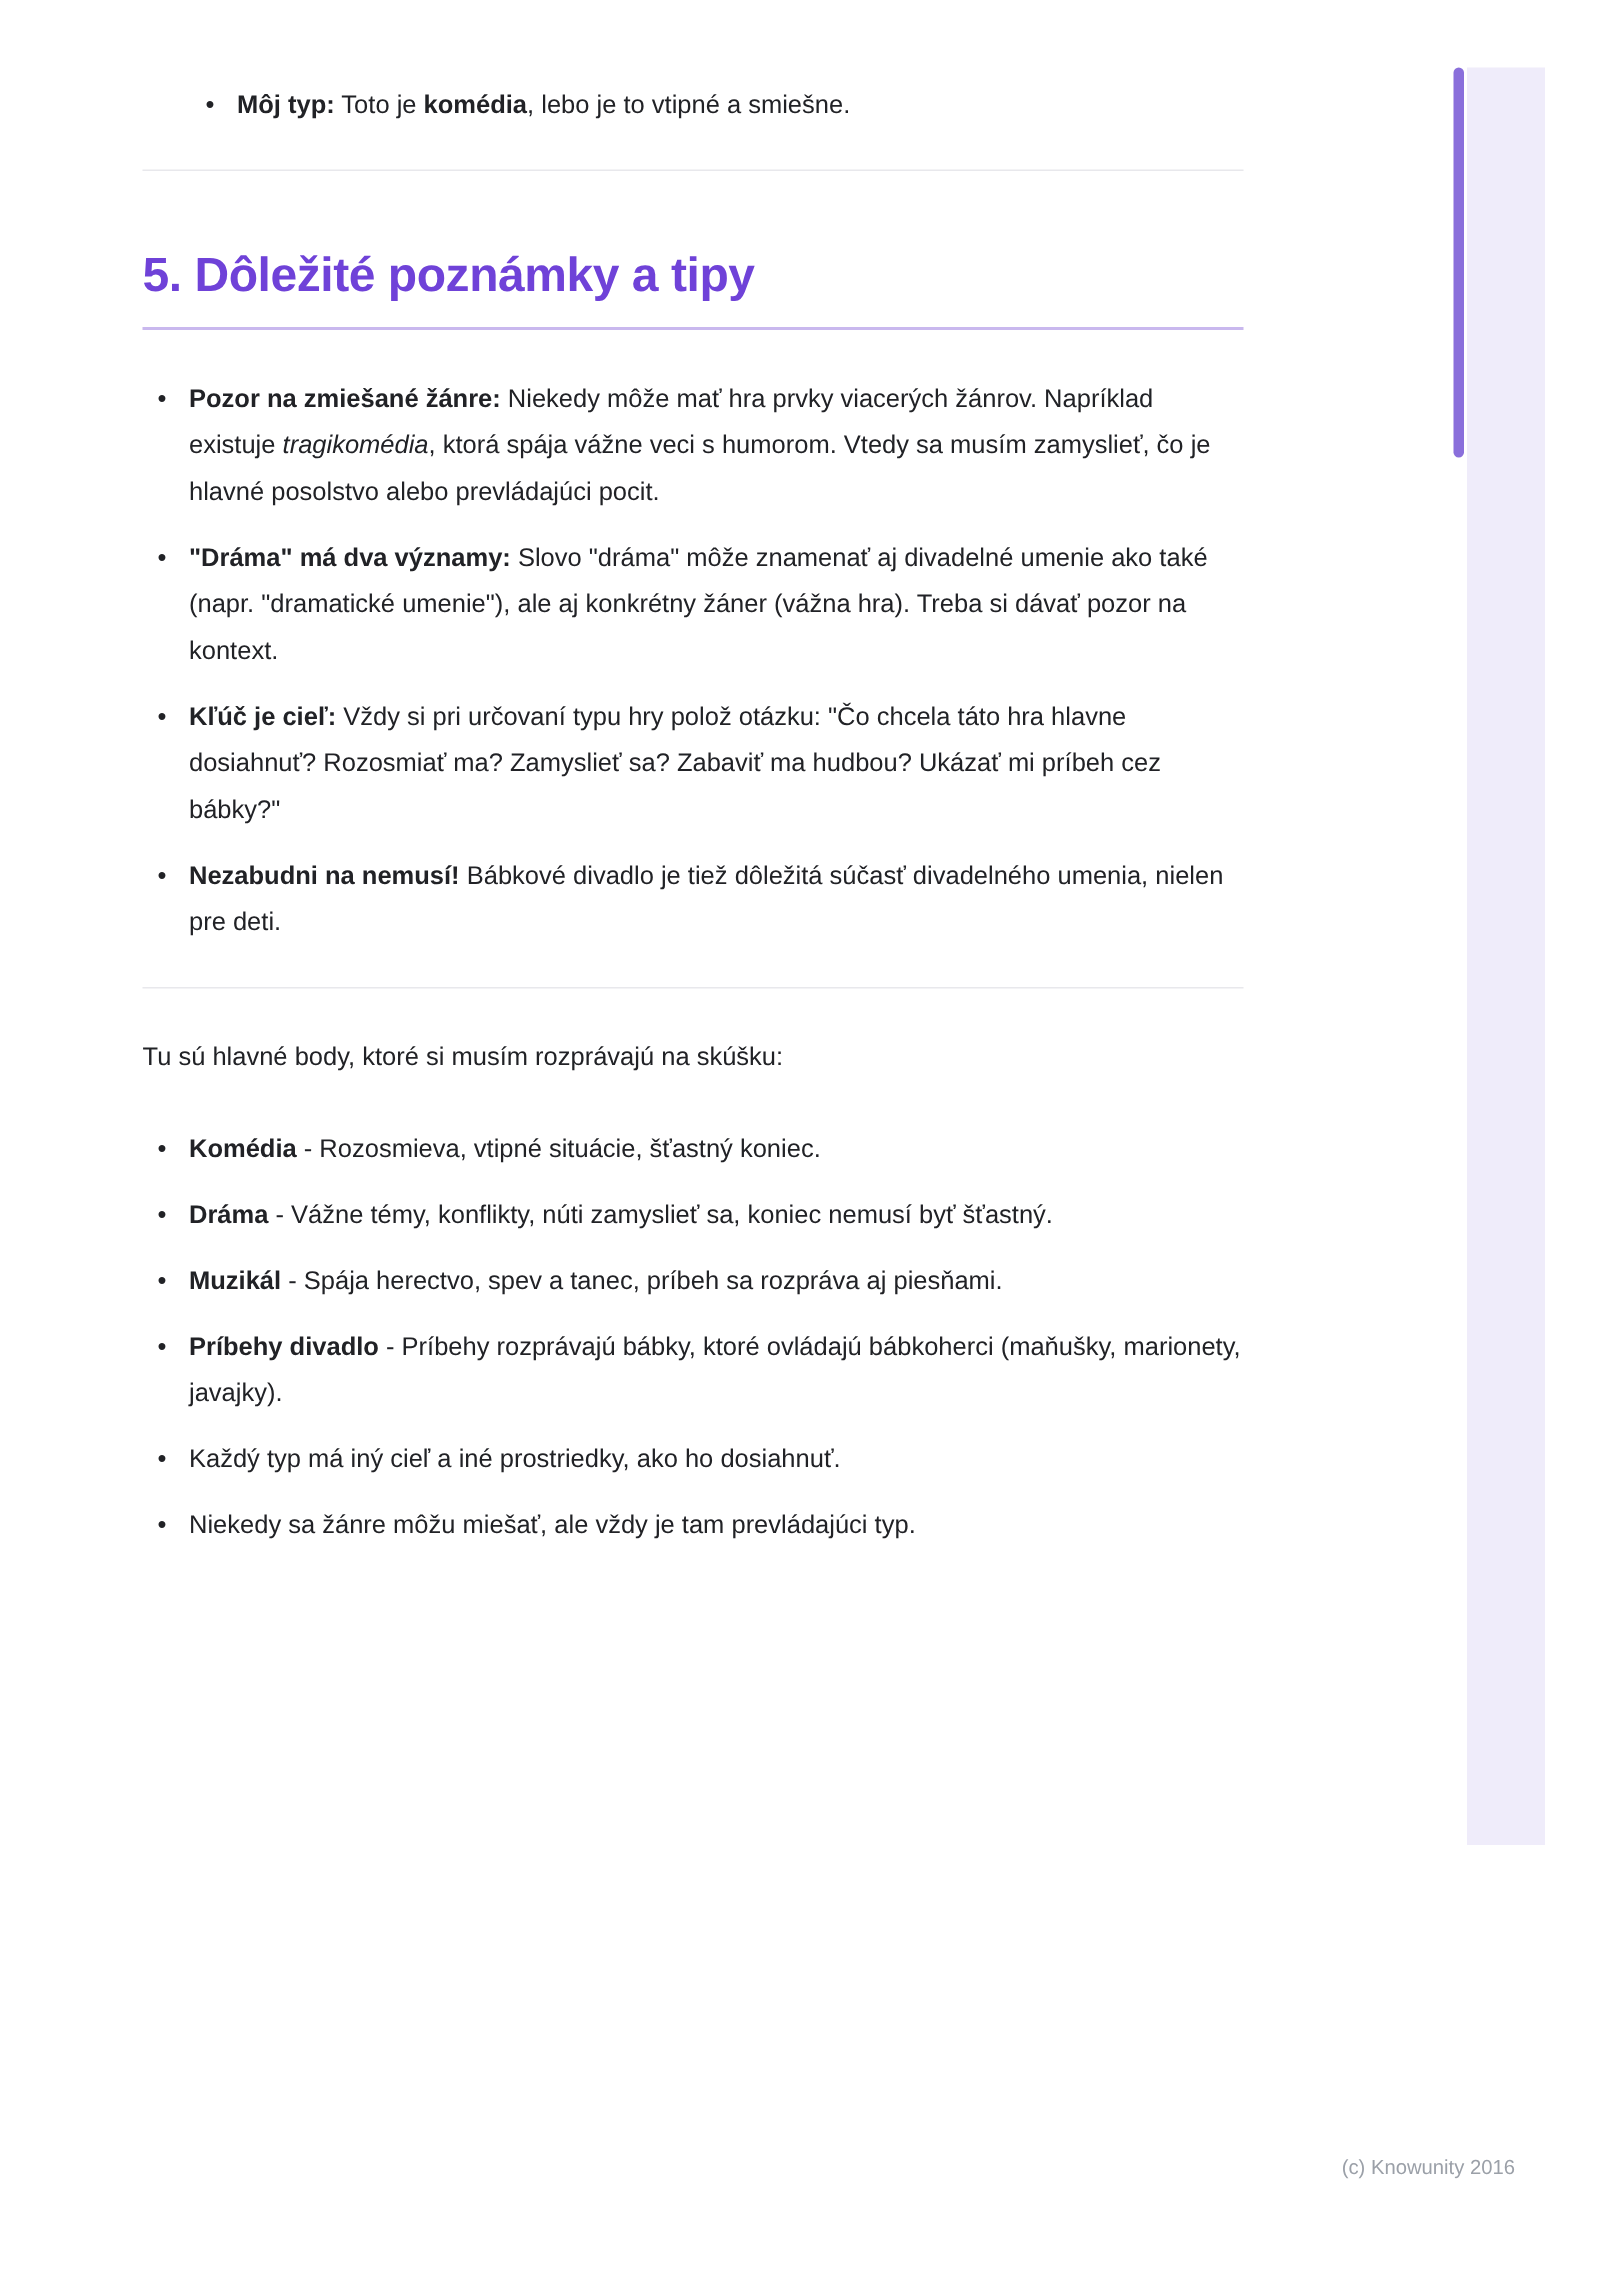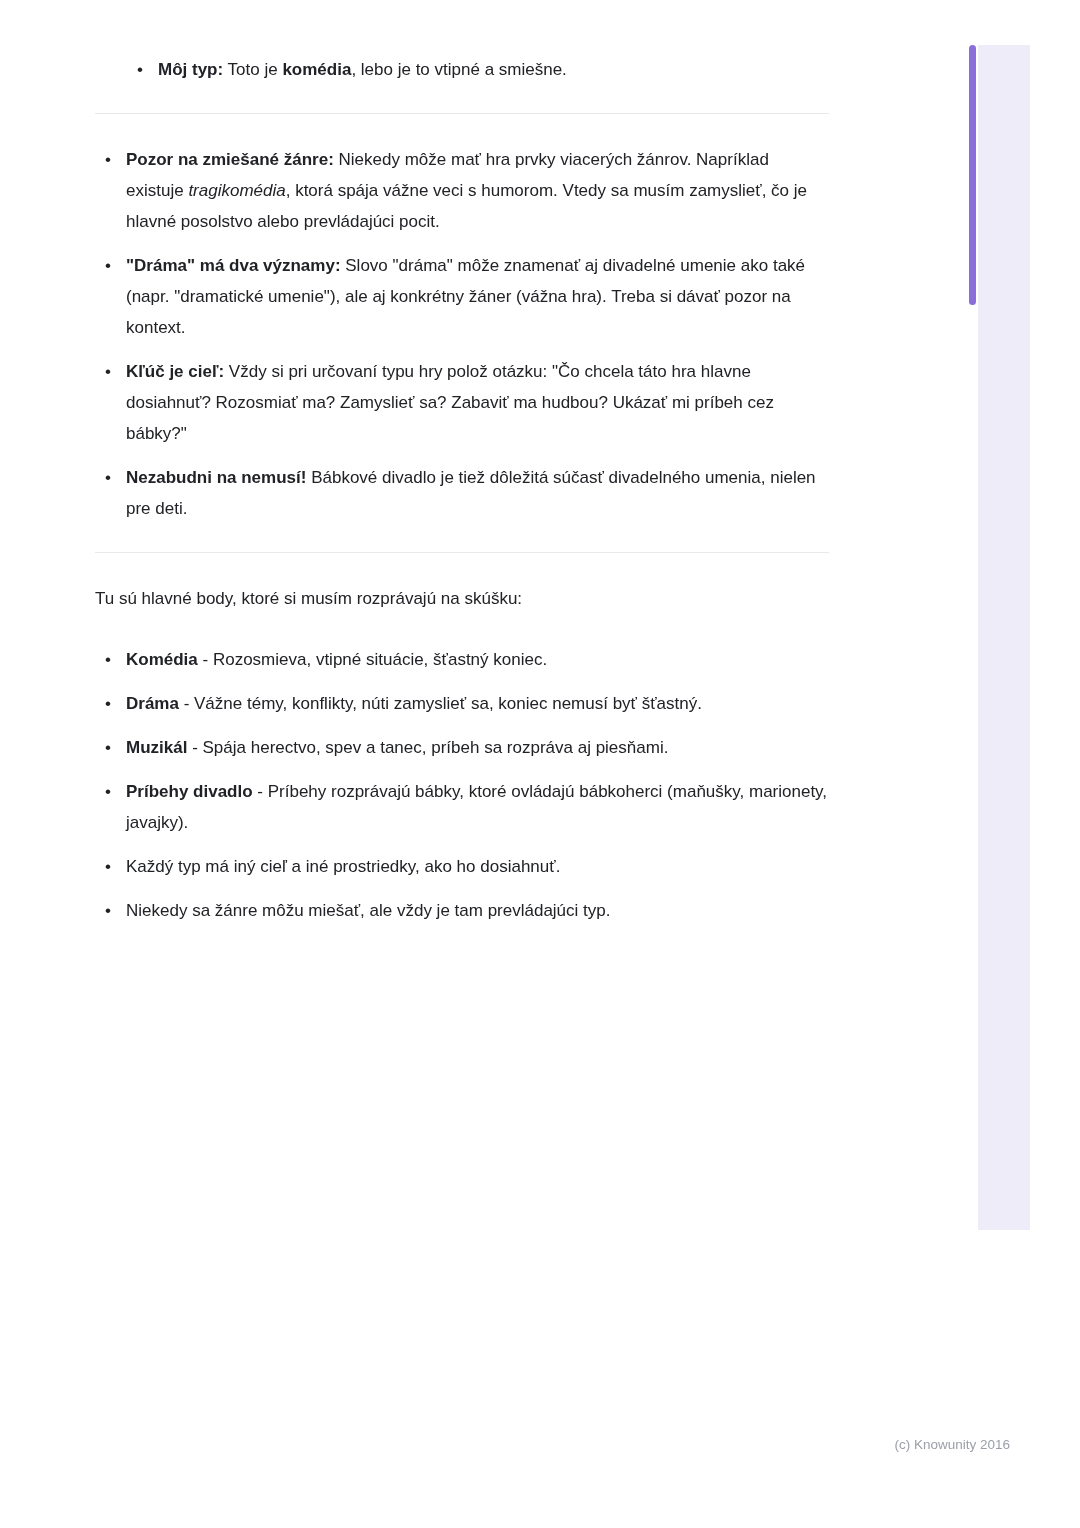--- a/index.html
+++ b/index.html
@@ -83,20 +83,21 @@
   <ul class="toplist">
     <li class="li">
       <span class="marker">•</span>
       <span class="li-text"><span class="seg-bold">Môj typ:</span><span class="seg-normal"> Toto je </span><span class="seg-bold">komédia</span><span class="seg-normal">, lebo je to vtipné a smiešne.</span></span>
     </li>
   </ul>
 
   <hr class="divider">
 
   <section>
+    <h2 class="heading">5. Dôležité poznámky a tipy</h2>
     <ul class="bullets">
       <li class="li">
         <span class="marker">•</span>
         <span class="li-text"><span class="seg-bold">Pozor na zmiešané žánre:</span><span class="seg-normal"> Niekedy môže mať hra prvky viacerých žánrov. Napríklad existuje </span><span class="seg-italic">tragikomédia</span><span class="seg-normal">, ktorá spája vážne veci s humorom. Vtedy sa musím zamyslieť, čo je hlavné posolstvo alebo prevládajúci pocit.</span></span>
       </li>
       <li class="li">
         <span class="marker">•</span>
         <span class="li-text"><span class="seg-bold">"Dráma" má dva významy:</span><span class="seg-normal"> Slovo "dráma" môže znamenať aj divadelné umenie ako také (napr. "dramatické umenie"), ale aj konkrétny žáner (vážna hra). Treba si dávať pozor na kontext.</span></span>
       </li>
       <li class="li">

